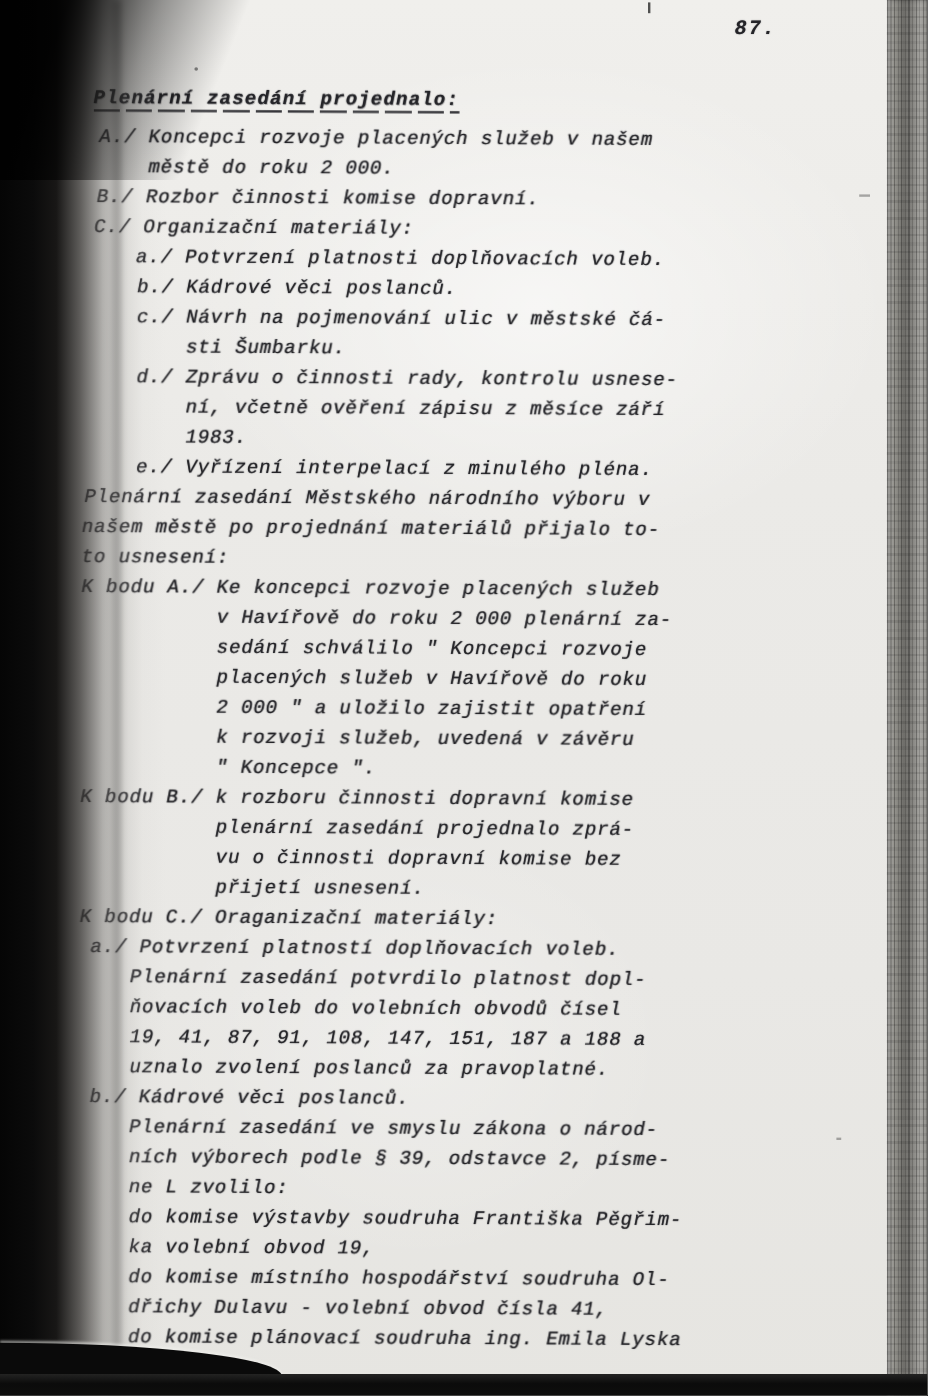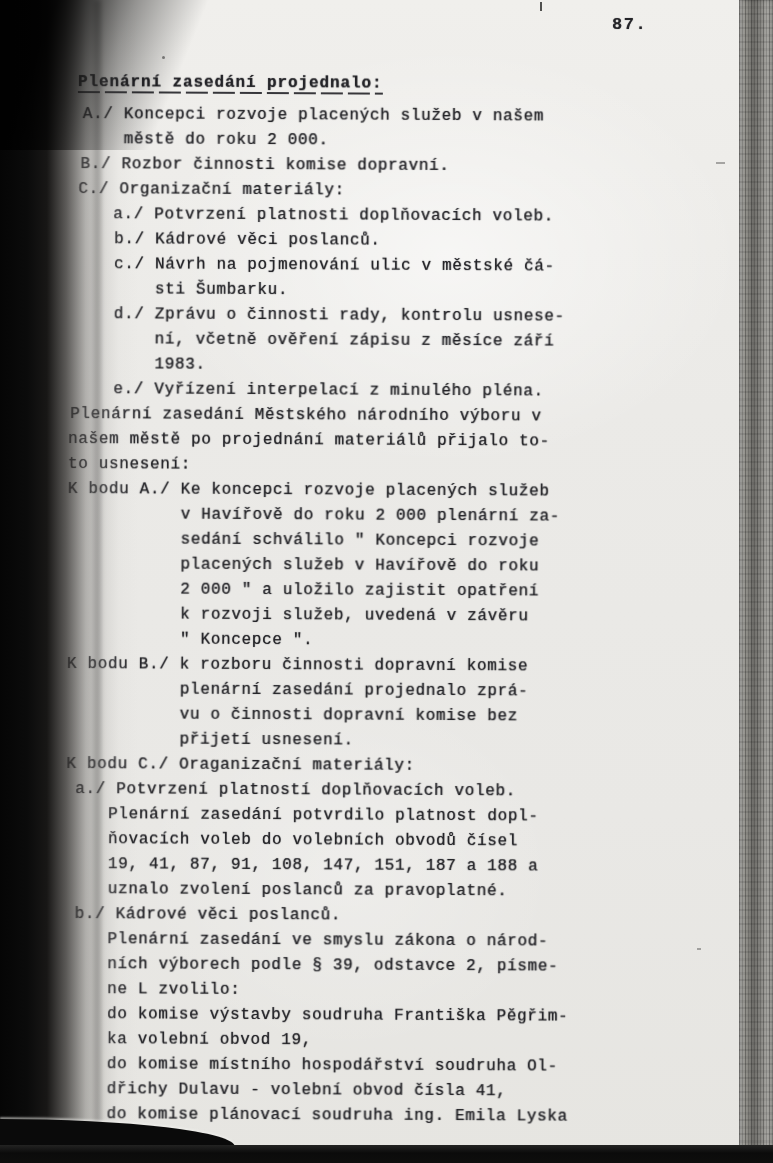--- a/index.html
+++ b/index.html
@@ -6,20 +6,21 @@
   .scan-root {
     position: relative;
     width: 773px;
     height: 1163px;
     overflow: hidden;
     background:
       radial-gradient(ellipse 420px 300px at 58% 22%, rgba(255,255,255,0.55), rgba(255,255,255,0) 70%),
       radial-gradient(ellipse 300px 260px at 45% 75%, rgba(255,255,255,0.25), rgba(255,255,255,0) 70%),
       linear-gradient(180deg, #f0efec 0%, #ebeae7 35%, #e9e8e5 70%, #e6e5e1 100%);
     font-family: "Liberation Mono", "DejaVu Sans Mono", monospace;
+    font-style: italic;
   }
 
   
   .text-block {
     position: absolute;
     left: 70px;
     top: 70px;
     width: 648px;
     transform: rotate(0.3deg);
     transform-origin: 0 0;

